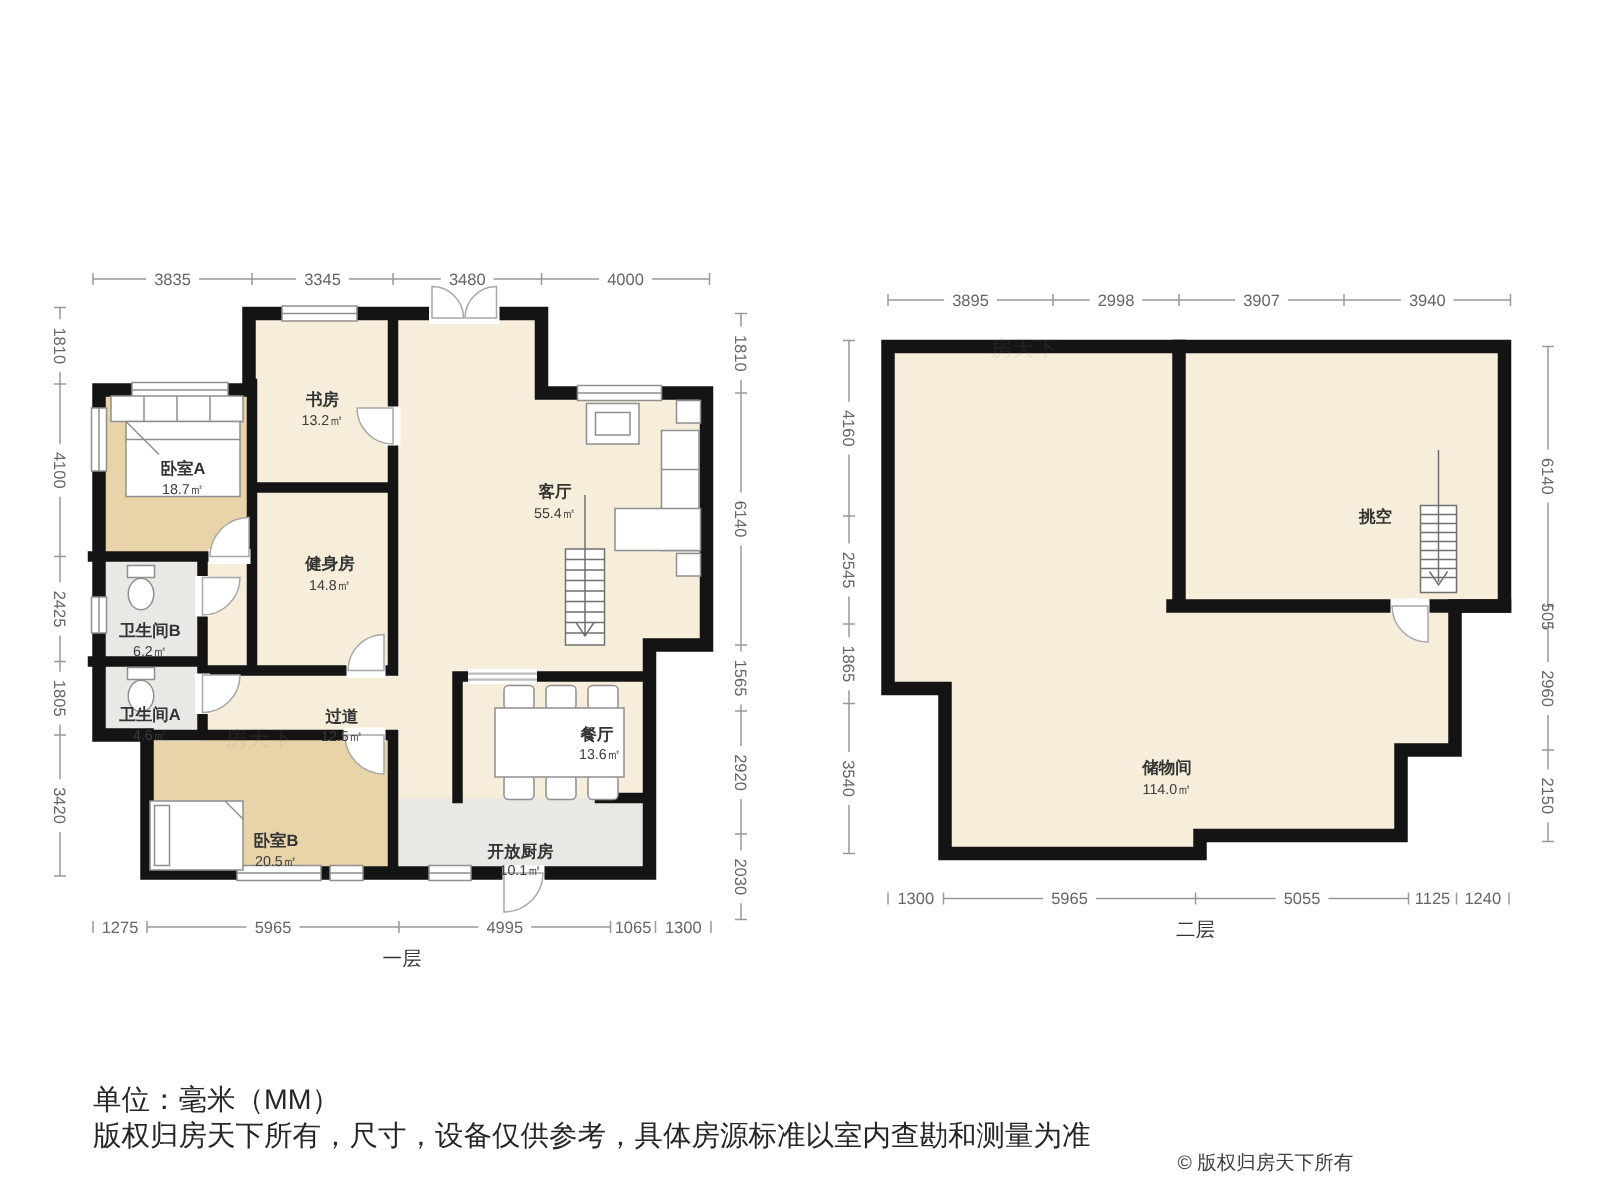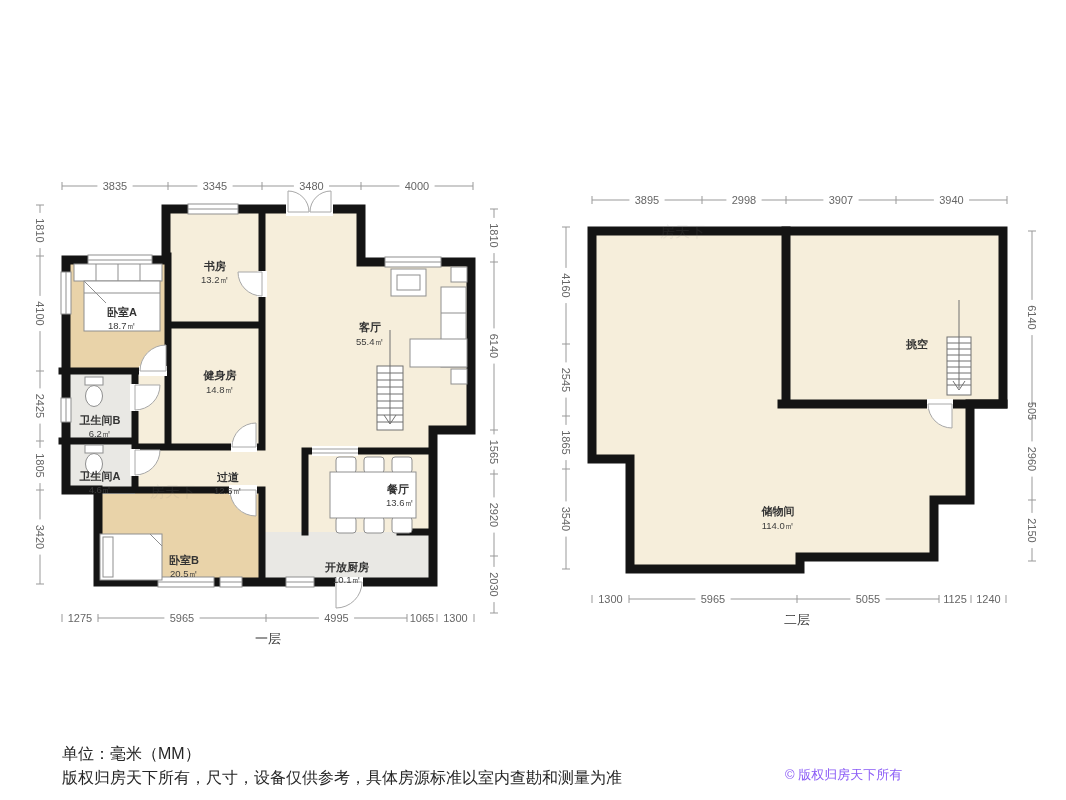--- a/index.html
+++ b/index.html
@@ -15,22 +15,22 @@
   .wall-inner{stroke:#141414;stroke-width:7;fill:none;stroke-linecap:square;stroke-linejoin:miter;}
   .furn{fill:#ffffff;stroke:#8f8f8f;stroke-width:1;}
   .furn-line{stroke:#8f8f8f;stroke-width:1;fill:none;}
   .door{fill:#ffffff;stroke:#a8a8a8;stroke-width:1;}
   .door-cover{fill:#ffffff;stroke:none;}
   .win{fill:#ffffff;stroke:#8f8f8f;stroke-width:1;}
   .win-line{stroke:#8f8f8f;stroke-width:1;}
   .stair{fill:#ffffff;stroke:#707070;stroke-width:1;}
   .stair-line{stroke:#707070;stroke-width:1;fill:none;}
   .open-line{stroke:#bdbdbd;stroke-width:1.5;}
-  .notes{position:absolute;left:62px;top:742px;font-size:16px;color:#262626;line-height:24px;}
-  .copyright{position:absolute;left:785px;top:766px;font-size:13px;color:#8b5cf6;}
+  .notes{position:absolute;left:62px;top:722px;font-size:19px;color:#262626;line-height:24px;}
+  .copyright{position:absolute;left:785px;top:766px;font-size:13px;color:#404040;}
 </style>
 </head>
 <body>
 
 <div id="canvas">
 <svg width="1066" height="800" viewBox="0 0 1066 800">
 
   <g>
 
     <path fill="#f6eedb" d="M166,205 L365,205 L365,258 L475,258 L475,434 L437,434 L437,586 L94,586 L94,494 L62,494 L62,256 L166,256 Z"></path>

